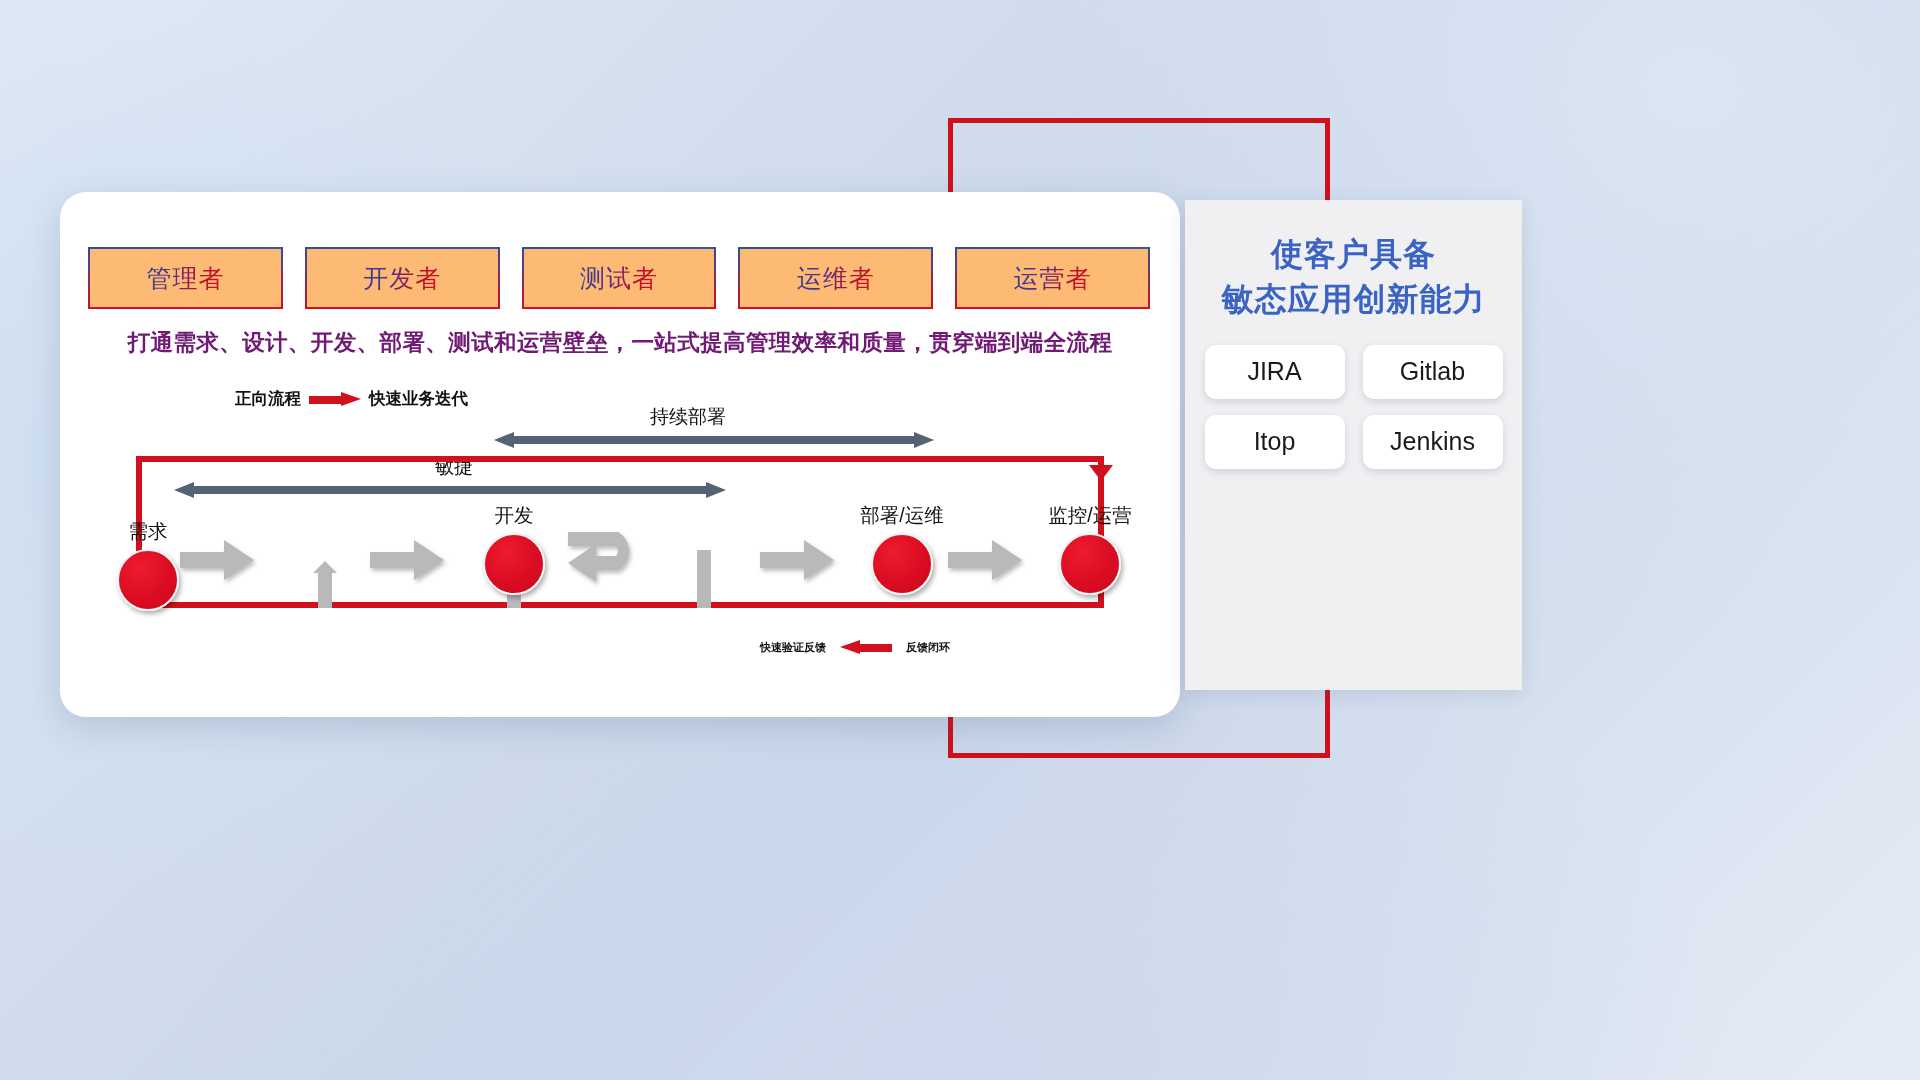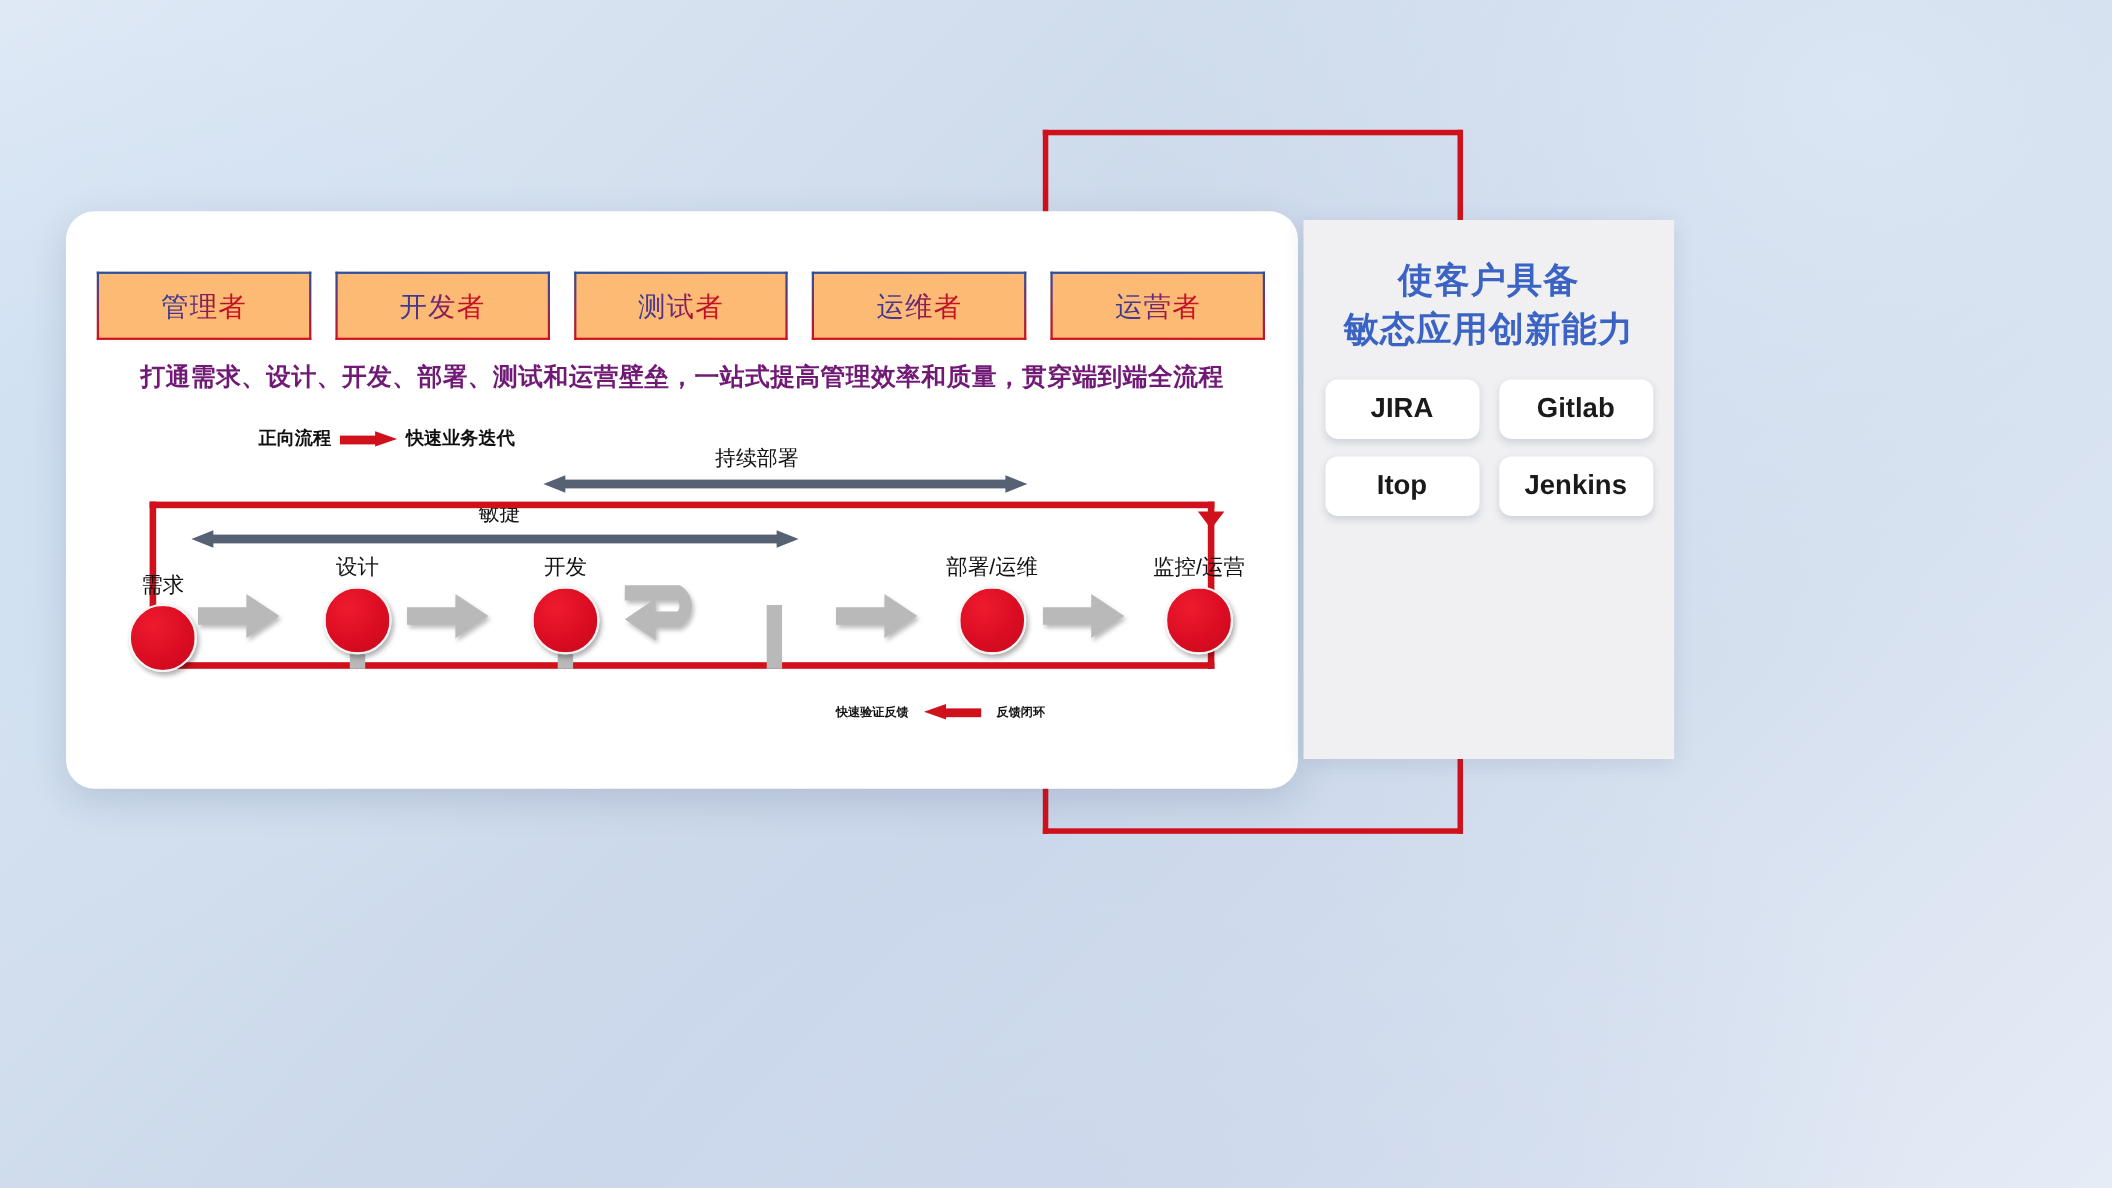--- a/index.html
+++ b/index.html
@@ -106,21 +106,21 @@
   }
   .rpanel h2 {
     text-align:center; color:#3b63c4; font-size:32px; font-weight:700;
     letter-spacing:1px; line-height:1.42;
   }
   .rp-title { padding:32px 24px 0; }
   .chips { padding:22px 16px 0; display:flex; flex-wrap:wrap; gap:16px 18px; justify-content:center; }
   .chip {
     background:#fff; border-radius:11px; height:54px;
     display:flex; align-items:center; justify-content:center;
-    font-size:25px; font-weight:700; color:#1a1a1a;
+    font-size:25px; font-weight:400; color:#1a1a1a;
     box-shadow:0 3px 7px rgba(40,60,100,.16);
   }
   .chip.half { width:140px; }
   .chip.full { width:298px; }
 </style>
 </head>
 <body>
 
 <div id="stage">
 
@@ -205,24 +205,20 @@
       </div>
     <div class="gray-up" style="left:447px; top:380px; height:36px;">
         <i class="tip"></i>
       </div>
     <div class="gray-up" style="left:637px; top:358px; height:58px; background:#b9b9b9;"></div>
 
     <div class="node" style="left:28px; top:310px;margin-top:16px;">
       <div class="t">需求</div>
       <div class="c"></div>
     </div>
-    <div class="node" style="left:205px; top:310px;">
-      <div class="t">设计</div>
-      <div class="c"></div>
-    </div>
     <div class="node" style="left:394px; top:310px;">
       <div class="t">开发</div>
       <div class="c"></div>
     </div>
     <div class="node" style="left:782px; top:310px;">
       <div class="t">部署/运维</div>
       <div class="c"></div>
     </div>
     <div class="node" style="left:970px; top:310px;">
       <div class="t">监控/运营</div>

